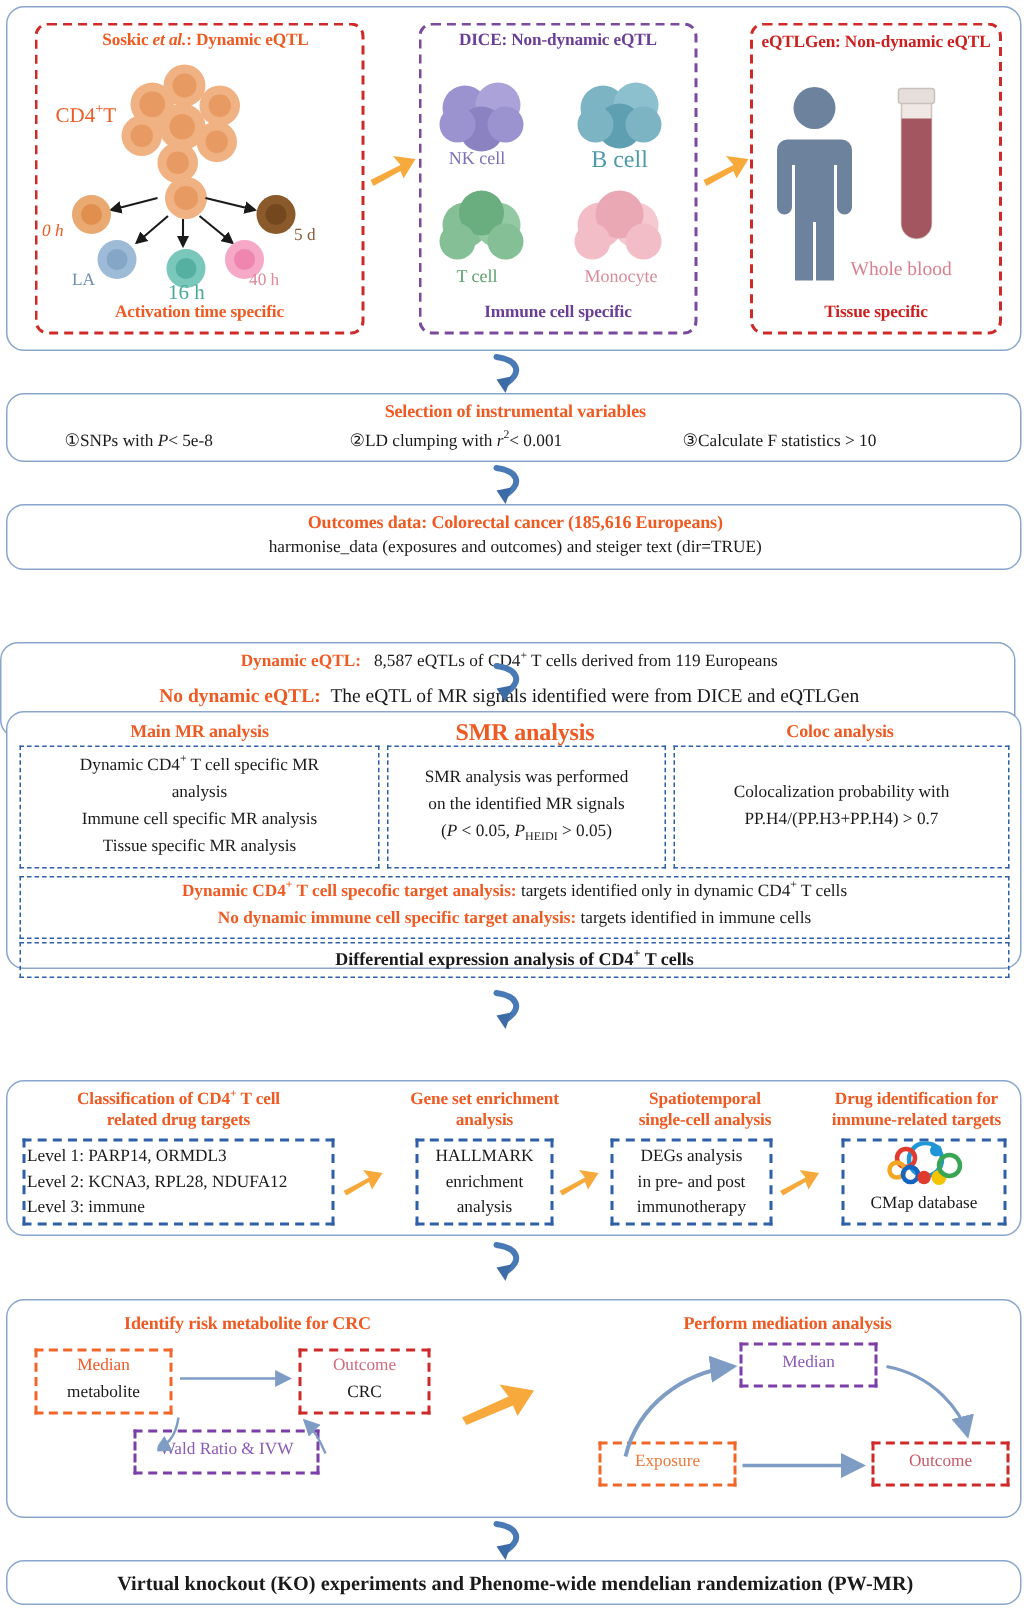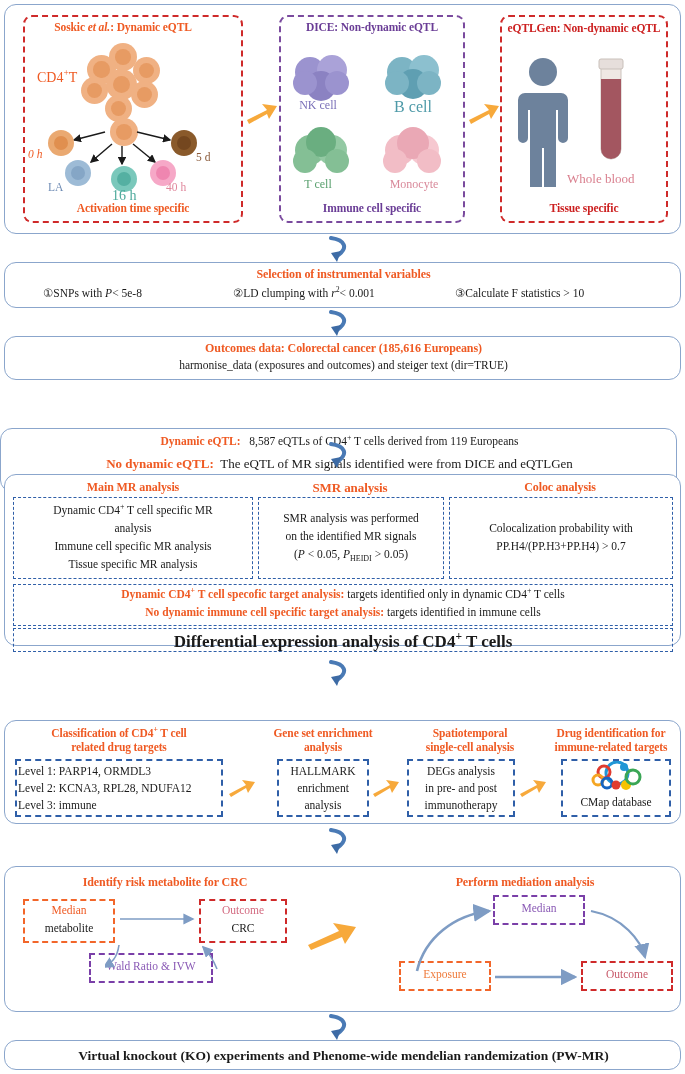--- a/index.html
+++ b/index.html
@@ -79,21 +79,21 @@
 </style>
 </head>
 <body>
 
 <div class="page">
 
   <div class="panel" style="left:4px; top:4px; width:677px; height:230px;">
 
     <div class="dashbox dash-red" style="left:18px; top:10px; width:220px; height:208px;">
     </div>
-    <div class="t ctr hdr orange" style="left:8px; top:16px; width:220px;">
+    <div class="t ctr hdr orange" style="left:22px; top:16px; width:220px;">
       <span>Soskic </span><span class="ital">et al.</span><span>: Dynamic eQTL</span>
     </div>
 
     <div>
       <div class="cell" style="left:104px;top:38px;width:28px;height:28px;background:#f0b183;">
           <div class="inner" style="background:#e79b63;"></div>
         </div>
       <div class="cell" style="left:82px;top:50px;width:29px;height:29px;background:#f0b183;">
           <div class="inner" style="background:#e79b63;"></div>
         </div>
@@ -266,21 +266,21 @@
   </div>
 
   <svg class="connector" style="top:442px;" viewBox="0 0 34 30">
     <path d="M6,2 C20,4 24,12 12,20" stroke="#4a7ab5" stroke-width="4" fill="none" stroke-linecap="round"></path>
     <path d="M16,15 L12,26 L6,17 z" fill="#3d6ba5"></path>
   </svg>
 
   <div class="panel" style="left:4px; top:474px; width:677px; height:172px;">
 
     <div class="t ctr hdr orange" style="left:8px; top:5px; width:240px; font-size:12px;">Main MR analysis</div>
-    <div class="t ctr hdr orange" style="left:250px; top:5px; width:190px; font-size:13px;">SMR analysis</div>
+    <div class="t ctr hdr orange" style="left:250px; top:5px; width:190px; font-size:16px;">SMR analysis</div>
     <div class="t ctr hdr orange" style="left:442px; top:5px; width:226px; font-size:12px;">Coloc analysis</div>
 
     <div class="dashbox dash-blue" style="left:8px; top:22px; width:240px; height:82px;"></div>
     <div class="t ctr body-txt" style="left:10px; top:26px; width:236px; line-height:18px;">
       <div>Dynamic CD4<sup>+</sup> T cell specific MR</div>
       <div>analysis</div>
       <div>Immune cell specific MR analysis</div>
       <div>Tissue specific MR analysis</div>
     </div>
 
@@ -301,21 +301,21 @@
     <div class="t ctr" style="left:8px; top:113px; width:660px; font-size:11.5px;">
       <span class="bold orange">Dynamic CD4<sup>+</sup> T cell specofic target analysis:</span>
       <span class="dark"> targets identified only in dynamic CD4<sup>+</sup> T cells</span>
     </div>
     <div class="t ctr" style="left:8px; top:131px; width:660px; font-size:11.5px;">
       <span class="bold orange">No dynamic immune cell specific target analysis:</span>
       <span class="dark"> </span><span class="dark">targets identified in immune cells</span>
     </div>
 
     <div class="dashbox dash-blue" style="left:8px; top:153px; width:660px; height:24px;"></div>
-    <div class="t ctr bold dark" style="left:8px; top:157px; width:660px; font-size:17px;">
+    <div class="t ctr bold dark" style="left:8px; top:157px; width:660px; font-size:12px;">
       Differential expression analysis of CD4<sup>+</sup> T cells
     </div>
   </div>
 
   <svg class="connector" style="top:660px;" viewBox="0 0 34 30">
     <path d="M6,2 C20,4 24,12 12,20" stroke="#4a7ab5" stroke-width="4" fill="none" stroke-linecap="round"></path>
     <path d="M16,15 L12,26 L6,17 z" fill="#3d6ba5"></path>
   </svg>
 
   <div class="panel" style="left:4px; top:720px; width:677px; height:104px;">

